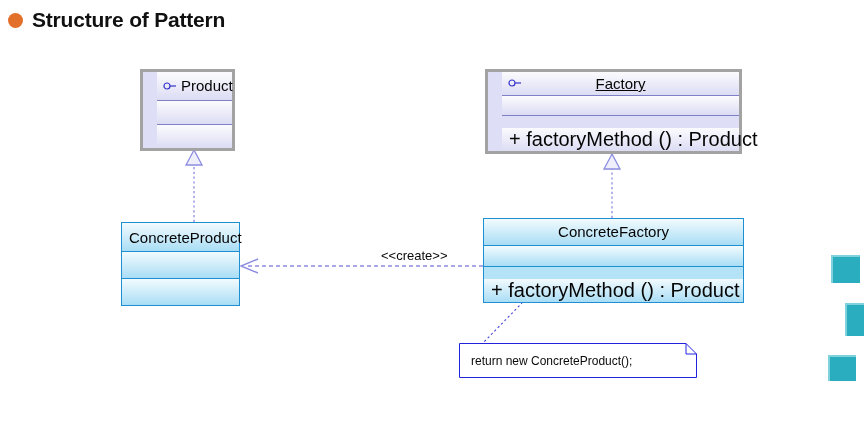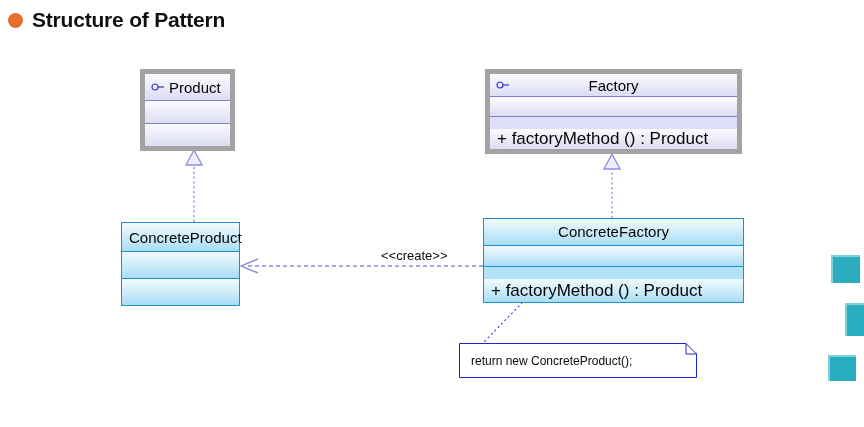--- a/index.html
+++ b/index.html
@@ -68,29 +68,30 @@
     box-sizing: border-box;
     display: flex;
     align-items: center;
     position: relative;
   }
   .uml-class .row.title {
     font-size: 15px;
     color: #050505;
   }
   .uml-class .row.ops {
-    font-size: 17px;
+    font-size: 20px;
     color: #050505;
     margin-top: 12px;
   }
 
   
   .lav {
-    border: 5px solid #a3a3a3;
+    border: 3px solid #a3a3a3;
     background: #DEDEF6;
+    padding-left: 14px;
   }
   .lav .row {
     border-bottom: 1px solid #8080C8;
     background: linear-gradient(to bottom, #FBFBFE 0%, #DCDCF4 100%);
   }
   .lav .row:last-child {
     border-bottom: none;
   }
 
   
@@ -128,21 +129,21 @@
     white-space: nowrap;
   }
 
   
   #class-product      { left: 140px; top: 69px;  width: 95px;  height: 82px; }
   #class-product .r1  { height: 30px; }
   #class-product .r2  { height: 26px; }
   #class-product .r3  { height: 24px; }
 
   #class-factory      { left: 485px; top: 69px;  width: 257px; height: 85px; }
-  #class-factory .r1  { height: 31px; }
+  #class-factory .r1  { height: 31px; text-decoration: underline; }
   #class-factory .r2  { height: 26px; }
   #class-factory .r3  { height: 26px; }
 
   #class-concreteproduct     { left: 121px; top: 222px; width: 119px; height: 84px; }
   #class-concreteproduct .r1 { height: 29px; }
   #class-concreteproduct .r2 { height: 27px; }
   #class-concreteproduct .r3 { height: 26px; }
 
   #class-concretefactory     { left: 483px; top: 218px; width: 261px; height: 85px; }
   #class-concretefactory .r1 { height: 31px; }

